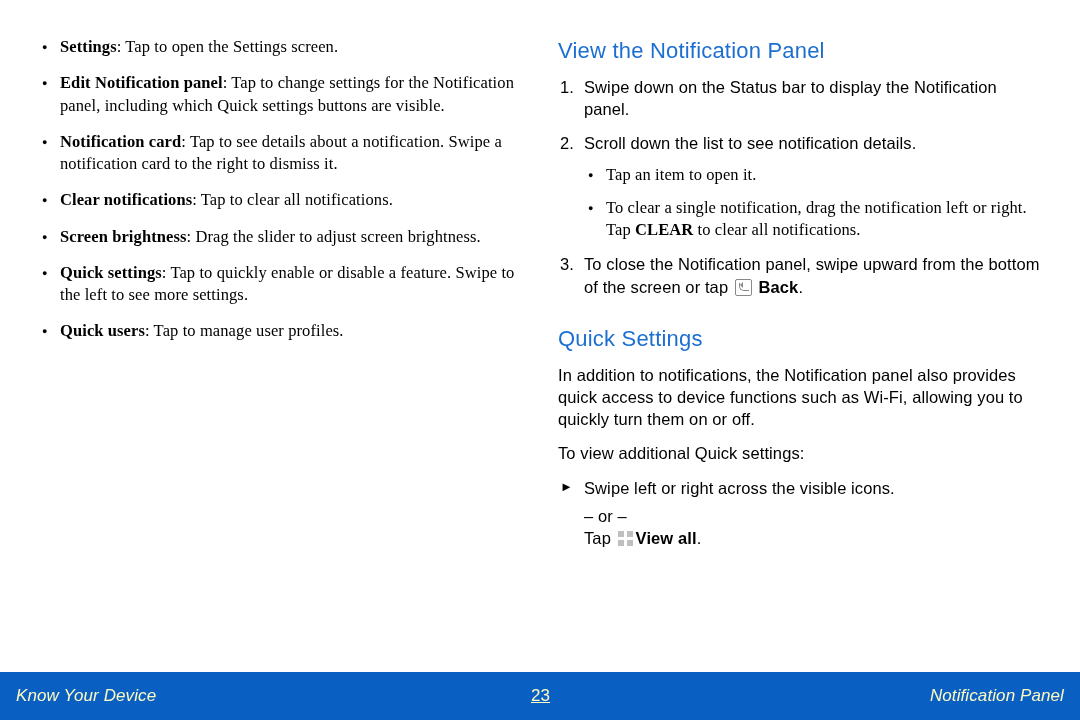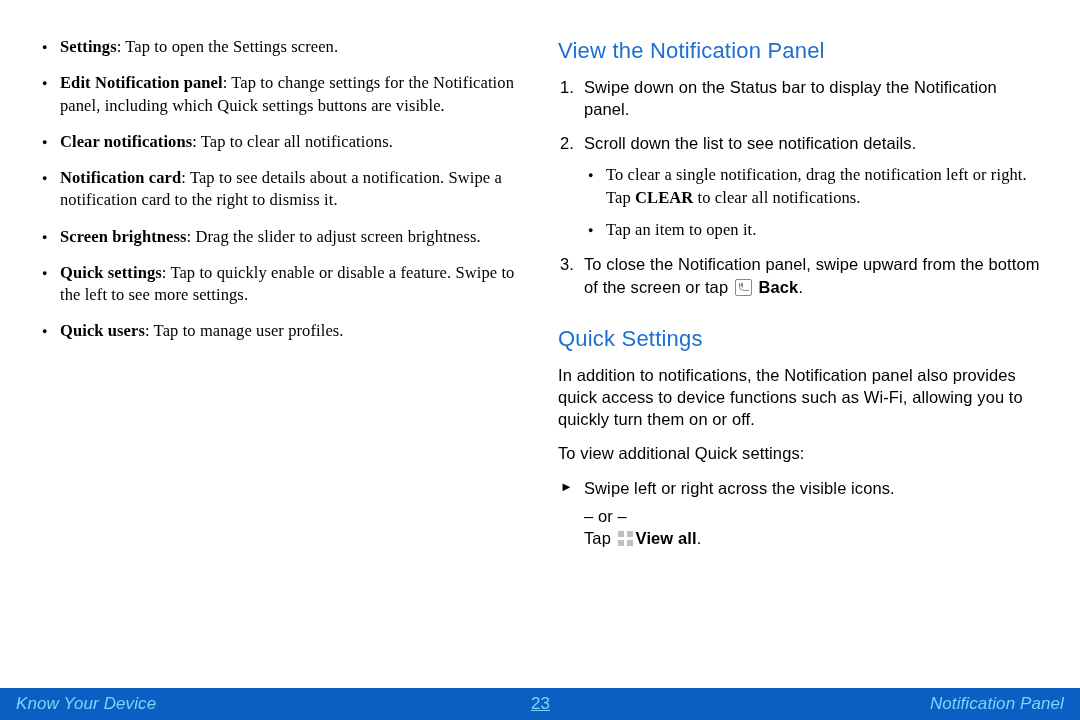--- a/index.html
+++ b/index.html
@@ -116,23 +116,23 @@
     margin: 0 3px 0 2px;
     background:
       linear-gradient(#bfbfbf,#bfbfbf) 0 0/6px 6px no-repeat,
       linear-gradient(#bfbfbf,#bfbfbf) 9px 0/6px 6px no-repeat,
       linear-gradient(#bfbfbf,#bfbfbf) 0 9px/6px 6px no-repeat,
       linear-gradient(#bfbfbf,#bfbfbf) 9px 9px/6px 6px no-repeat;
   }
   .footer {
     position: absolute;
     left: 0; right: 0; bottom: 0;
-    height: 32px;
+    height: 48px;
     background: #0960c2;
-    color: #7dd3fc;
+    color: #fef9c3;
     display: flex;
     align-items: center;
     justify-content: space-between;
     padding: 0 16px;
     font-style: italic;
     font-size: 17px;
   }
   .footer .center {
     position: absolute;
     left: 1px; right: 0;
@@ -143,39 +143,39 @@
   p.para { margin-bottom: 12px; }
 </style>
 </head>
 <body>
 
 <div class="page">
   <div class="col">
     <ul class="bullets">
       <li><span class="term">Settings</span><span>: Tap to open the Settings screen.</span></li>
       <li><span class="term">Edit Notification panel</span><span>: Tap to change settings for the Notification panel, including which Quick settings buttons are visible.</span></li>
+      <li><span class="term">Notification card</span><span>: Tap to see details about a notification. Swipe a notification card to the right to dismiss it.</span></li>
       <li><span class="term">Clear notifications</span><span>: Tap to clear all notifications.</span></li>
-      <li><span class="term">Notification card</span><span>: Tap to see details about a notification. Swipe a notification card to the right to dismiss it.</span></li>
       <li><span class="term">Screen brightness</span><span>: Drag the slider to adjust screen brightness.</span></li>
       <li><span class="term">Quick settings</span><span>: Tap to quickly enable or disable a feature. Swipe to the left to see more settings.</span></li>
       <li><span class="term">Quick users</span><span>: Tap to manage user profiles.</span></li>
     </ul>
   </div>
 
   <div class="col">
     <h2 class="section">View the Notification Panel</h2>
     <ol class="steps">
       <li><span>Swipe down on the Status bar to display the Notification panel.</span></li>
       <li>
         <span>Scroll down the list to see notification details.</span>
         <ul class="bullets nested">
+          <li><span>Tap an item to open it.</span></li>
           <li>
             <span>To clear a single notification, drag the notification left or right. Tap </span><span class="term">CLEAR</span><span> to clear all notifications.</span>
           </li>
-          <li><span>Tap an item to open it.</span></li>
         </ul>
       </li>
       <li>
         <span>To close the Notification panel, swipe upward from the bottom of the screen or tap </span><span class="back-icon"></span> <span class="term">Back</span><span>.</span>
       </li>
     </ol>
 
     <h2 class="section qs">Quick Settings</h2>
     <p class="para">In addition to notifications, the Notification panel also provides quick access to device functions such as Wi-Fi, allowing you to quickly turn them on or off.</p>
     <p class="para">To view additional Quick settings:</p>

